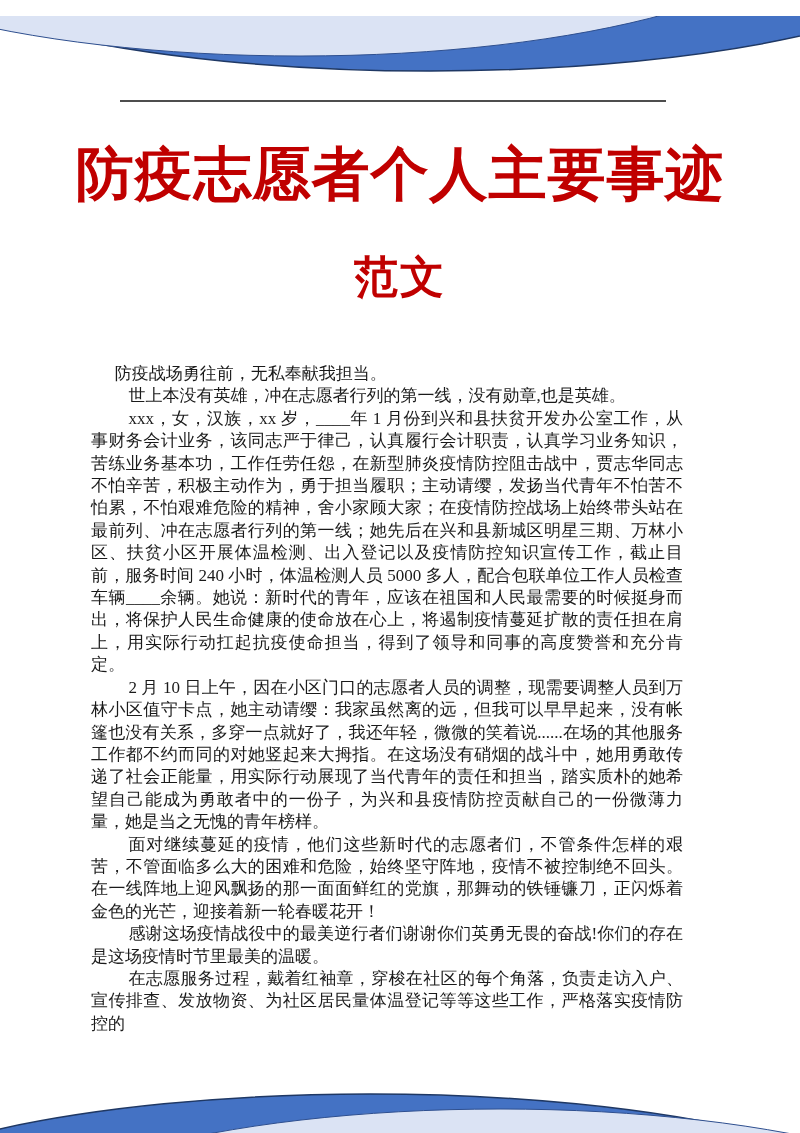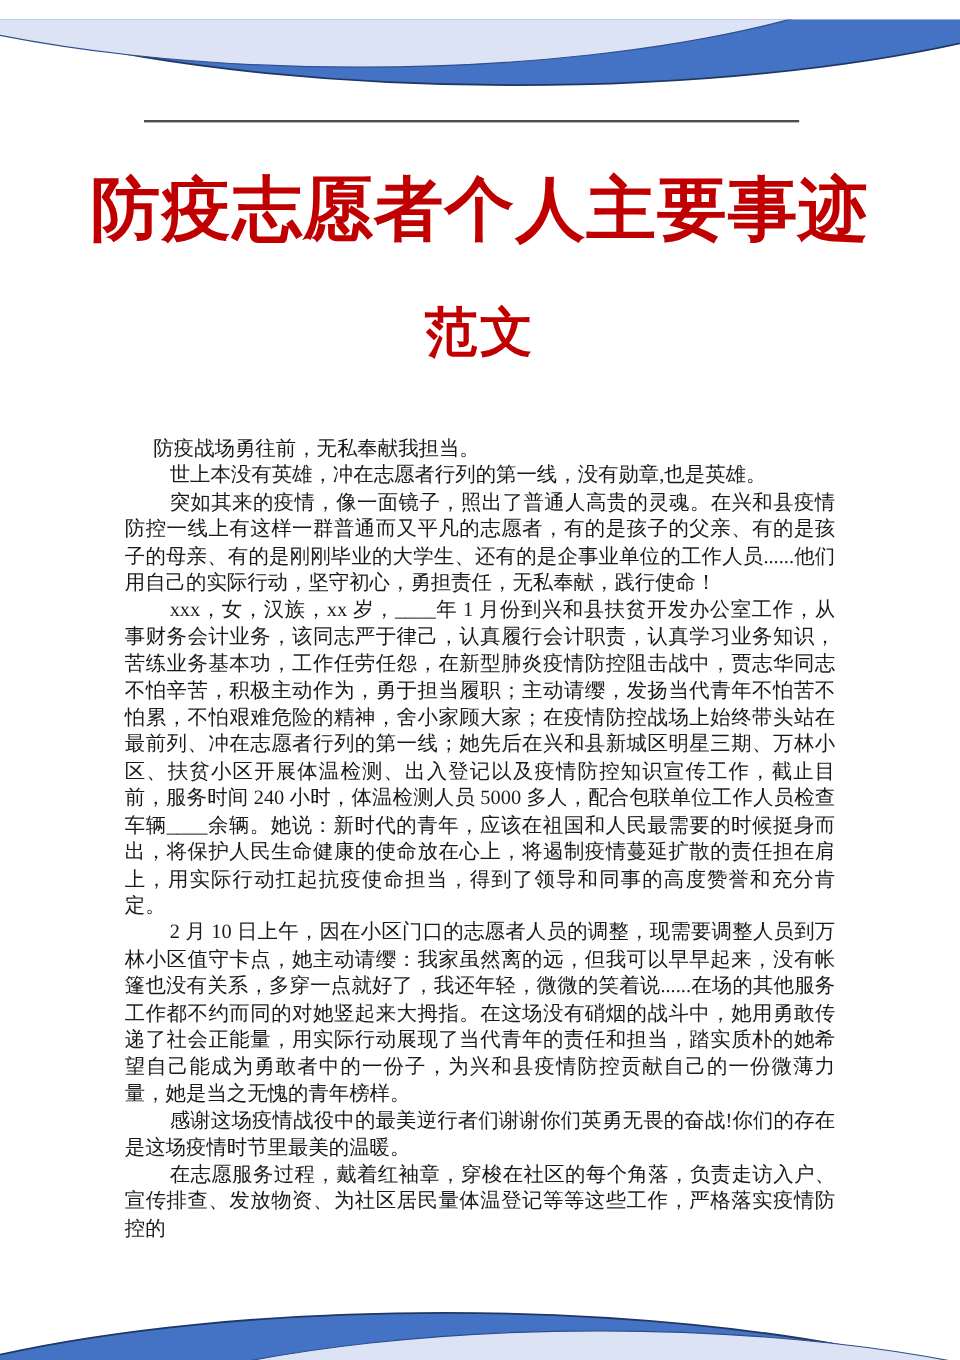--- a/index.html
+++ b/index.html
@@ -50,21 +50,21 @@
   }
   .doc-title .line2 {
     font-size: 44px;
     line-height: 1.0;
     margin-top: 52px;
     letter-spacing: 2px;
   }
   .doc-body {
     position: absolute;
     top: 347px;
-    left: 104px;
+    left: 91px;
     width: 592px;
     color: #1a1a1a;
     font-size: 17px;
     line-height: 22.4px;
     text-align: justify;
   }
   .doc-body p {
     margin: 0;
     text-indent: 2.2em;
   }
@@ -85,23 +85,23 @@
   <div class="title-divider"></div>
 
   <div class="doc-title">
     <div class="line1">防疫志愿者个人主要事迹</div>
     <div class="line2">范文</div>
   </div>
 
   <div class="doc-body">
     <p class="first">防疫战场勇往前，无私奉献我担当。</p>
     <p>世上本没有英雄，冲在志愿者行列的第一线，没有勋章,也是英雄。</p>
-    <p>突如其来的疫情，像一面镜子，照出了普通人高贵的灵魂。在兴和县疫情防控一线上有这样一群普通而又平凡的志愿者，有的是孩子的父亲、有的是孩子的母亲、有的是刚刚毕业的大学生、还有的是企事业单位的工作人员......他们用自己的实际行动，坚守初心，勇担责任，无私奉献，践行使命！</p>
     <p>xxx，女，汉族，xx 岁，____年 1 月份到兴和县扶贫开发办公室工作，从事财务会计业务，该同志严于律己，认真履行会计职责，认真学习业务知识，苦练业务基本功，工作任劳任怨，在新型肺炎疫情防控阻击战中，贾志华同志不怕辛苦，积极主动作为，勇于担当履职；主动请缨，发扬当代青年不怕苦不怕累，不怕艰难危险的精神，舍小家顾大家；在疫情防控战场上始终带头站在最前列、冲在志愿者行列的第一线；她先后在兴和县新城区明星三期、万林小区、扶贫小区开展体温检测、出入登记以及疫情防控知识宣传工作，截止目前，服务时间 240 小时，体温检测人员 5000 多人，配合包联单位工作人员检查车辆____余辆。她说：新时代的青年，应该在祖国和人民最需要的时候挺身而出，将保护人民生命健康的使命放在心上，将遏制疫情蔓延扩散的责任担在肩上，用实际行动扛起抗疫使命担当，得到了领导和同事的高度赞誉和充分肯定。</p>
     <p>2 月 10 日上午，因在小区门口的志愿者人员的调整，现需要调整人员到万林小区值守卡点，她主动请缨：我家虽然离的远，但我可以早早起来，没有帐篷也没有关系，多穿一点就好了，我还年轻，微微的笑着说......在场的其他服务工作都不约而同的对她竖起来大拇指。在这场没有硝烟的战斗中，她用勇敢传递了社会正能量，用实际行动展现了当代青年的责任和担当，踏实质朴的她希望自己能成为勇敢者中的一份子，为兴和县疫情防控贡献自己的一份微薄力量，她是当之无愧的青年榜样。</p>
+    <p>面对继续蔓延的疫情，他们这些新时代的志愿者们，不管条件怎样的艰苦，不管面临多么大的困难和危险，始终坚守阵地，疫情不被控制绝不回头。在一线阵地上迎风飘扬的那一面面鲜红的党旗，那舞动的铁锤镰刀，正闪烁着金色的光芒，迎接着新一轮春暖花开！</p>
     <p>感谢这场疫情战役中的最美逆行者们谢谢你们英勇无畏的奋战!你们的存在是这场疫情时节里最美的温暖。</p>
     <p>在志愿服务过程，戴着红袖章，穿梭在社区的每个角落，负责走访入户、宣传排查、发放物资、为社区居民量体温登记等等这些工作，严格落实疫情防控的</p>
   </div>
 
   <svg class="deco bottom" viewBox="0 0 800 125" preserveAspectRatio="none">
     <ellipse cx="370" cy="210" rx="560" ry="140" fill="#4472c4" stroke="#1f3864" stroke-width="1.5"></ellipse>
     <ellipse cx="500" cy="230" rx="520" ry="145" fill="#dbe3f4" stroke="#2e4f8f" stroke-width="1"></ellipse>
   </svg>
 
 </div>

